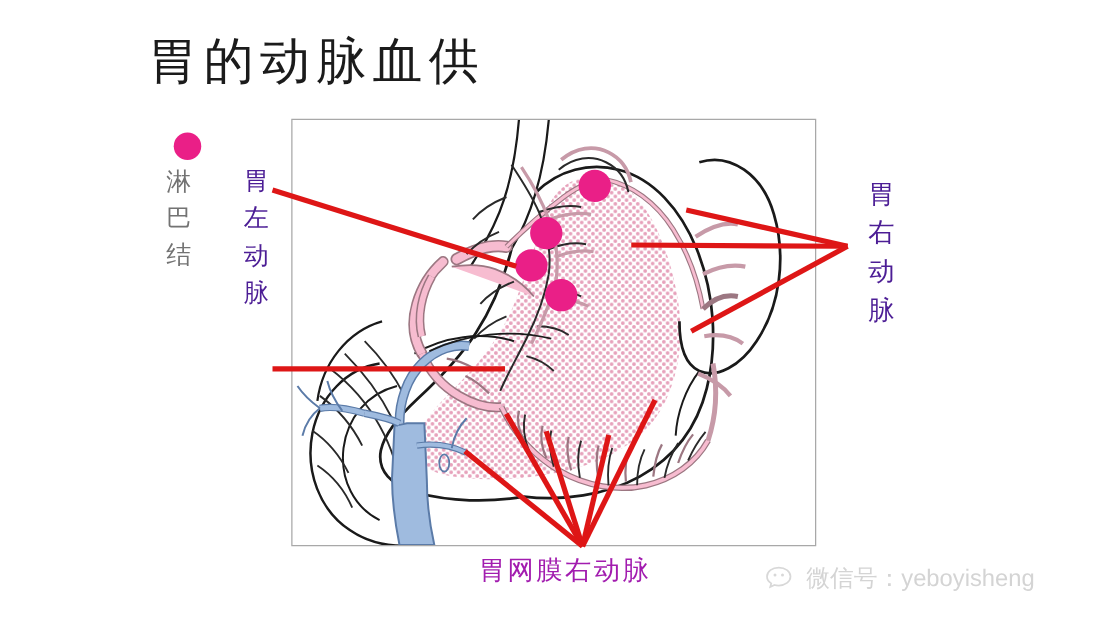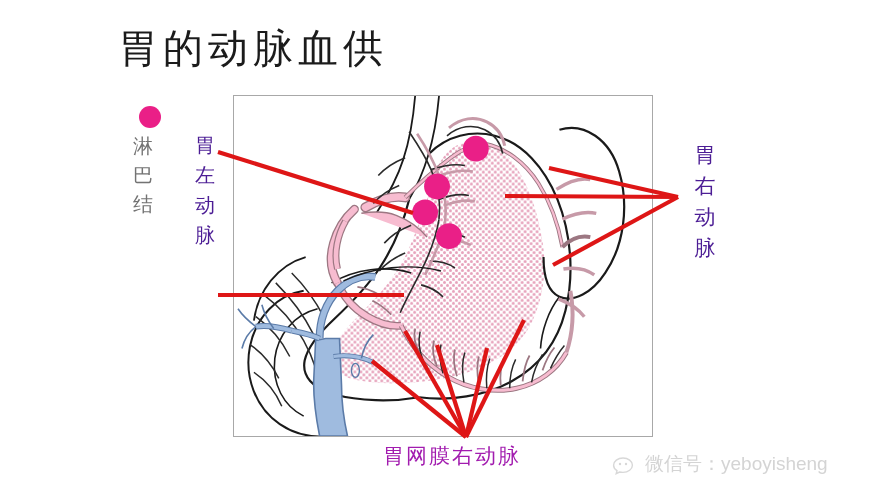--- a/index.html
+++ b/index.html
@@ -73,21 +73,21 @@
     overflow:hidden;
   }
   .frame-svg{position:absolute;left:0;top:0;width:100%;height:100%;display:block;}
 
   
   .overlay{position:absolute;left:0;top:0;width:890px;height:500px;pointer-events:none;}
 
   
   .watermark{
     position:absolute;left:612px;top:452px;
-    display:flex;align-items:flex-end;gap:7px;
+    display:flex;align-items:flex-start;gap:7px;
     color:#d6d6d6;
     font-size:19px;line-height:24px;
     font-family:"Liberation Sans","DejaVu Sans",sans-serif;
     white-space:nowrap;
   }
   .wm-icon{display:block;}
   .wm-text{display:block;color:#d4d4d4;}
 </style>
 </head>
 <body>

